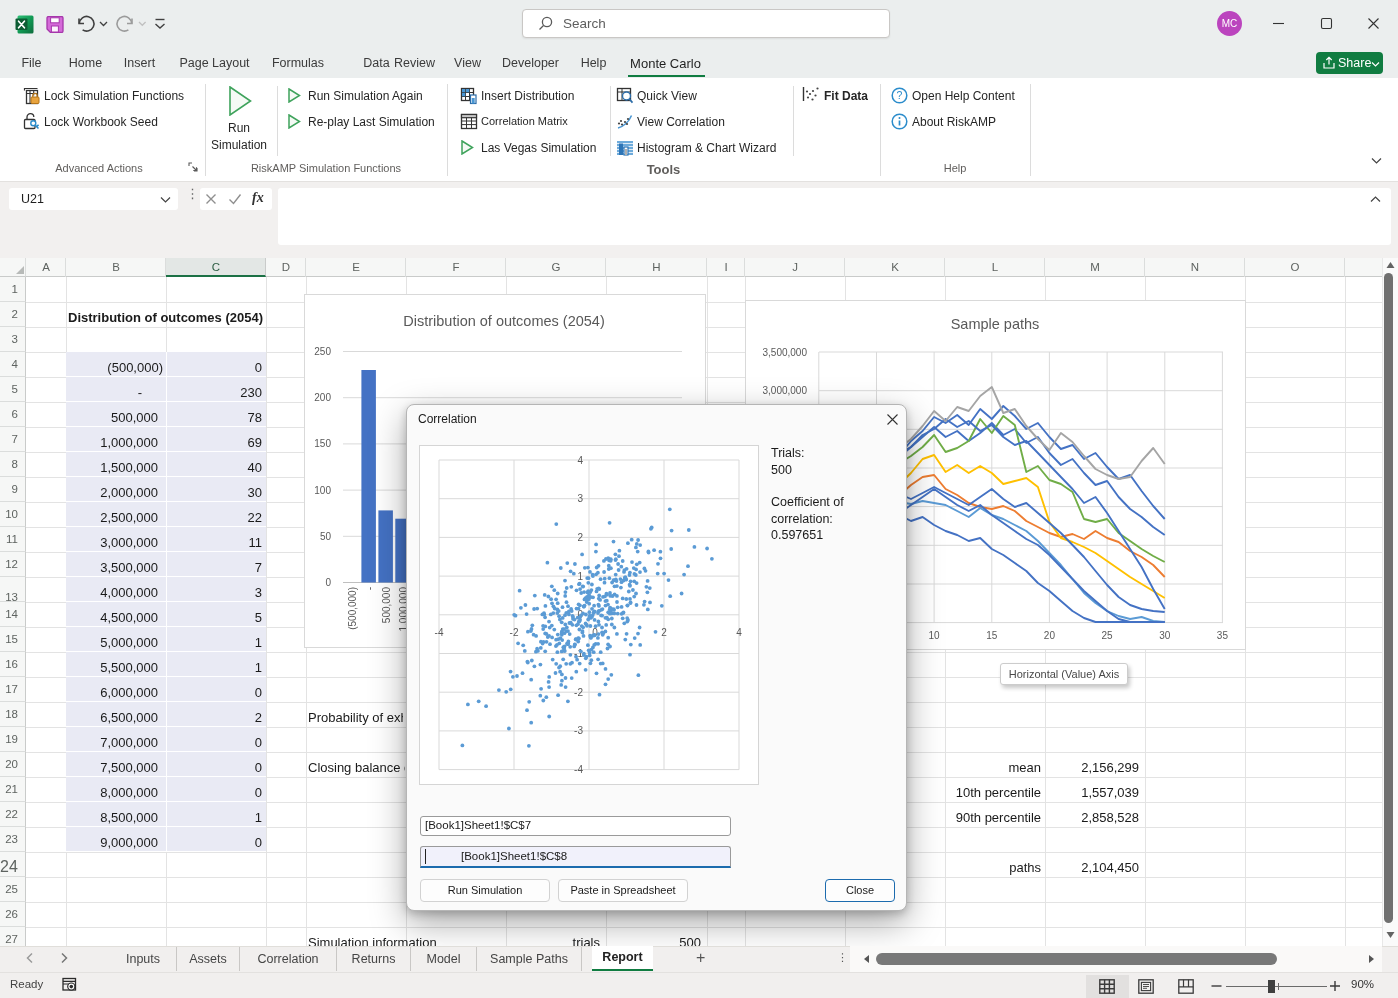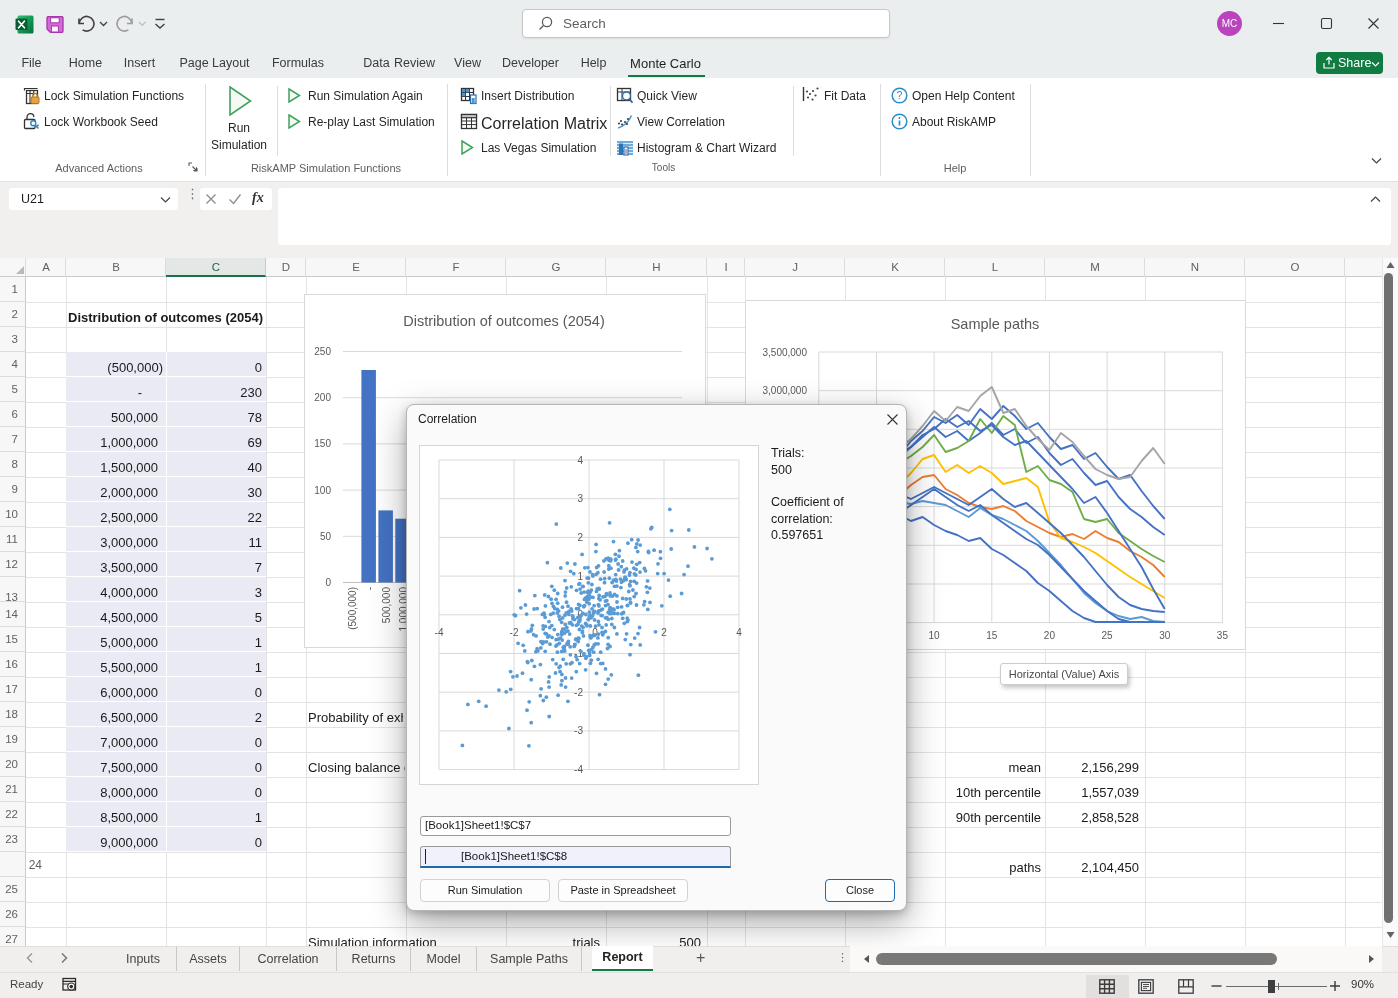--- a/index.html
+++ b/index.html
@@ -82,21 +82,21 @@
 <div class="ab" style="left:0;top:78px;width:1398px;height:104px;background:#fff;border-bottom:1px solid #e3e1df;"></div>
 <div class="ab" style="left:205px;top:84px;width:1px;height:92px;background:#dcdcdc;"></div>
 <div class="ab" style="left:447px;top:84px;width:1px;height:92px;background:#dcdcdc;"></div>
 <div class="ab" style="left:880px;top:84px;width:1px;height:92px;background:#dcdcdc;"></div>
 <div class="ab" style="left:1030px;top:84px;width:1px;height:92px;background:#dcdcdc;"></div>
 <div class="ab" style="left:277px;top:86px;width:1px;height:70px;background:#dcdcdc;"></div>
 <div class="ab" style="left:610px;top:86px;width:1px;height:70px;background:#dcdcdc;"></div>
 <div class="ab" style="left:793px;top:86px;width:1px;height:70px;background:#dcdcdc;"></div>
 <div class="tx" style="left:99px;top:161.5px;transform:translateX(-50%);font-size:11px;color:#605e5c;">Advanced Actions</div>
 <div class="tx" style="left:326px;top:161.5px;transform:translateX(-50%);font-size:11px;color:#605e5c;">RiskAMP Simulation Functions</div>
-<div class="tx" style="left:663.5px;top:161.5px;transform:translateX(-50%);font-size:10px;color:#605e5c;">Tools</div>
+<div class="tx" style="left:663.5px;top:161.5px;transform:translateX(-50%);font-size:13px;color:#605e5c;font-weight:bold;">Tools</div>
 <div class="tx" style="left:955px;top:161.5px;transform:translateX(-50%);font-size:11px;color:#605e5c;">Help</div>
 <svg class="ab" style="left:187px;top:161px" width="12" height="12" viewBox="0 0 12 12">
 <path d="M2 5 V2 h3 M7 10 h3 V7" fill="none" stroke="#5a5a5a" stroke-width="1.1"></path>
 <path d="M5.5 5.5 l4 4 M9.5 6.3 v3.2 h-3.2" fill="none" stroke="#5a5a5a" stroke-width="1.1"></path>
 </svg>
 <svg class="ab" style="left:1371px;top:157px" width="11" height="8" viewBox="0 0 11 8">
     <path d="M1 1.5 l4.5 4.5 4.5-4.5" fill="none" stroke="#444" stroke-width="1.2"></path>
   </svg>
 <svg class="ab" style="left:22px;top:87px" width="18" height="18" viewBox="0 0 18 18">
 <path d="M2.5 3.5 v-2 h13" fill="none" stroke="#333" stroke-width="1.2"></path>
@@ -134,21 +134,21 @@
 <rect x="2" y="6" width="3.3" height="3.3" fill="#4a96d2"></rect>
 <rect x="10.5" y="8" width="5.5" height="8.5" fill="#fff" stroke="#2b6ca8" stroke-width="1.2"></rect>
 <rect x="11.7" y="11" width="3" height="5.5" fill="#4a96d2"></rect>
 </svg>
 <div class="tx" style="left:481px;top:89px;font-size:12px;color:#262626;">Insert Distribution</div>
 <svg class="ab" style="left:460px;top:113px" width="18" height="18" viewBox="0 0 18 18">
 <rect x="1.5" y="1.5" width="15" height="14" fill="none" stroke="#333" stroke-width="1.3"></rect>
 <rect x="1.5" y="1.5" width="15" height="3.2" fill="#c8c8c8" stroke="#333" stroke-width="1.2"></rect>
 <path d="M1.5 8 h15 M1.5 11.6 h15 M6.5 4.7 v10.8 M11.5 4.7 v10.8" stroke="#333" stroke-width="1"></path>
 </svg>
-<div class="tx" style="left:481px;top:115px;font-size:16px;color:#262626;">Correlation Matrix</div>
+<div class="tx" style="left:481px;top:115px;font-size:11px;color:#262626;">Correlation Matrix</div>
 <svg class="ab" style="left:461px;top:140px" width="13" height="15" viewBox="0 0 13 15">
     <path d="M1 1 L11.5 7.5 L1 14 Z" fill="#f5faf5" stroke="#3fa35c" stroke-width="1.5"></path>
   </svg>
 <div class="tx" style="left:481px;top:141px;font-size:12px;color:#262626;">Las Vegas Simulation</div>
 <svg class="ab" style="left:616px;top:87px" width="19" height="18" viewBox="0 0 19 18">
 <rect x="1.5" y="1.5" width="13" height="12" fill="none" stroke="#333" stroke-width="1.3"></rect>
 <path d="M1.5 5 h13 M6 1.5 v11.5" stroke="#333" stroke-width="1"></path>
 <circle cx="10.5" cy="9" r="4" fill="#fff" stroke="#2b6ca8" stroke-width="1.4"></circle>
 <path d="M13.3 12 l3.2 3.6" stroke="#2b6ca8" stroke-width="1.7"></path>
 </svg>
@@ -174,21 +174,21 @@
 <svg class="ab" style="left:802px;top:87px" width="17" height="15" viewBox="0 0 17 15">
 <path d="M1.5 0 v14" stroke="#333" stroke-width="1.4"></path>
 <circle cx="5" cy="4.5" r="1.1" fill="#444"></circle>
     <circle cx="8" cy="7" r="1.1" fill="#444"></circle>
 <circle cx="6" cy="10.5" r="1.1" fill="#444"></circle>
     <circle cx="11" cy="4" r="1.1" fill="#444"></circle>
 <circle cx="13.5" cy="8.5" r="1.1" fill="#444"></circle>
     <circle cx="15.5" cy="1.5" r="1.1" fill="#444"></circle>
 <circle cx="10.5" cy="12.5" r="1.1" fill="#444"></circle>
 </svg>
-<div class="tx" style="left:824px;top:89px;font-size:12px;color:#262626;">Fit Data</div>
+<div class="tx" style="left:824px;top:89px;font-size:12px;color:#262626;font-weight:bold;">Fit Data</div>
 <svg class="ab" style="left:891px;top:87px" width="17" height="17" viewBox="0 0 17 17">
 <circle cx="8.5" cy="8.5" r="7.3" fill="none" stroke="#2b8ccb" stroke-width="1.5"></circle>
 <text x="8.5" y="12.2" font-size="10.5" fill="#2b8ccb" text-anchor="middle">?</text>
 </svg>
 <div class="tx" style="left:912px;top:89px;font-size:12px;color:#262626;">Open Help Content</div>
 <svg class="ab" style="left:891px;top:113px" width="17" height="17" viewBox="0 0 17 17">
 <circle cx="8.5" cy="8.5" r="7.3" fill="none" stroke="#2b8ccb" stroke-width="1.5"></circle>
 <circle cx="8.5" cy="5" r="1" fill="#2b8ccb"></circle>
 <path d="M8.5 7.5 v5" stroke="#2b8ccb" stroke-width="1.7"></path>
 </svg>
@@ -289,21 +289,21 @@
 <div class="tx" style="left:0;top:475px;width:18px;text-align:right;font-size:11.5px;color:#5e6360;">19</div>
 <div class="ab" style="left:0;top:494px;width:26px;height:25px;background:#f6f7f6;border-right:1px solid #c9cbca;border-bottom:1px solid #dbdddc;"></div>
 <div class="tx" style="left:0;top:500px;width:18px;text-align:right;font-size:11.5px;color:#5e6360;">20</div>
 <div class="ab" style="left:0;top:519px;width:26px;height:25px;background:#f6f7f6;border-right:1px solid #c9cbca;border-bottom:1px solid #dbdddc;"></div>
 <div class="tx" style="left:0;top:525px;width:18px;text-align:right;font-size:11.5px;color:#5e6360;">21</div>
 <div class="ab" style="left:0;top:544px;width:26px;height:25px;background:#f6f7f6;border-right:1px solid #c9cbca;border-bottom:1px solid #dbdddc;"></div>
 <div class="tx" style="left:0;top:550px;width:18px;text-align:right;font-size:11.5px;color:#5e6360;">22</div>
 <div class="ab" style="left:0;top:569px;width:26px;height:25px;background:#f6f7f6;border-right:1px solid #c9cbca;border-bottom:1px solid #dbdddc;"></div>
 <div class="tx" style="left:0;top:575px;width:18px;text-align:right;font-size:11.5px;color:#5e6360;">23</div>
 <div class="ab" style="left:0;top:594px;width:26px;height:25px;background:#f6f7f6;border-right:1px solid #c9cbca;border-bottom:1px solid #dbdddc;"></div>
-<div class="tx" style="left:0;top:600px;width:18px;text-align:right;font-size:12px;color:#5e6360;margin-left:24px;">24</div>
+<div class="tx" style="left:0;top:600px;width:18px;font-size:16px;color:#5e6360;">24</div>
 <div class="ab" style="left:0;top:619px;width:26px;height:25px;background:#f6f7f6;border-right:1px solid #c9cbca;border-bottom:1px solid #dbdddc;"></div>
 <div class="tx" style="left:0;top:625px;width:18px;text-align:right;font-size:11.5px;color:#5e6360;">25</div>
 <div class="ab" style="left:0;top:644px;width:26px;height:25px;background:#f6f7f6;border-right:1px solid #c9cbca;border-bottom:1px solid #dbdddc;"></div>
 <div class="tx" style="left:0;top:650px;width:18px;text-align:right;font-size:11.5px;color:#5e6360;">26</div>
 <div class="ab" style="left:0;top:669px;width:26px;height:25px;background:#f6f7f6;border-right:1px solid #c9cbca;border-bottom:1px solid #dbdddc;"></div>
 <div class="tx" style="left:0;top:675px;width:18px;text-align:right;font-size:11.5px;color:#5e6360;">27</div>
 <div class="ab" style="left:26px;top:44px;width:1356px;height:1px;background:#e3e3e3;"></div>
 <div class="ab" style="left:26px;top:69px;width:1356px;height:1px;background:#e3e3e3;"></div>
 <div class="ab" style="left:26px;top:94px;width:1356px;height:1px;background:#e3e3e3;"></div>
 <div class="ab" style="left:26px;top:119px;width:1356px;height:1px;background:#e3e3e3;"></div>

